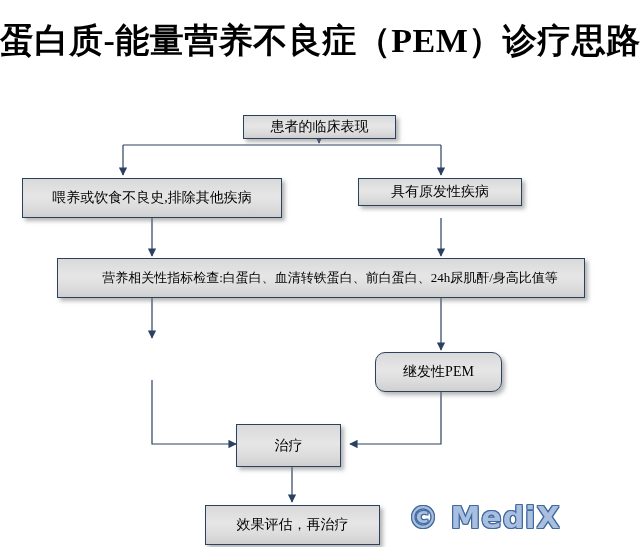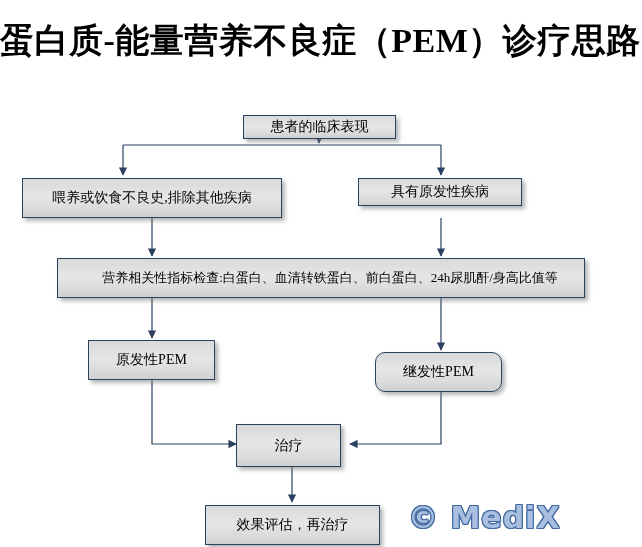--- a/index.html
+++ b/index.html
@@ -123,23 +123,20 @@
   </div>
 
   <div class="node serif" style="left:358px; top:178px; width:164px; height:28px;">
     <span class="node-label">具有原发性疾病</span>
   </div>
 
   <div class="node serif" style="left:57px; top:258px; width:528px; height:40px; font-size:13px;padding-left:18px;">
     <span class="node-label">营养相关性指标检查:白蛋白、血清转铁蛋白、前白蛋白、24h尿肌酐/身高比值等</span>
   </div>
 
-  <div class="node serif" style="left:88px; top:340px; width:127px; height:40px;">
-    <span class="node-label">原发性PEM</span>
-  </div>
 
   <div class="node serif" style="left:375px; top:352px; width:127px; height:40px;border-radius:10px;">
     <span class="node-label">继发性PEM</span>
   </div>
 
   <div class="node serif" style="left:236px; top:424px; width:105px; height:43px;">
     <span class="node-label">治疗</span>
   </div>
 
   <div class="node serif" style="left:205px; top:505px; width:175px; height:40px;text-align:center;">

